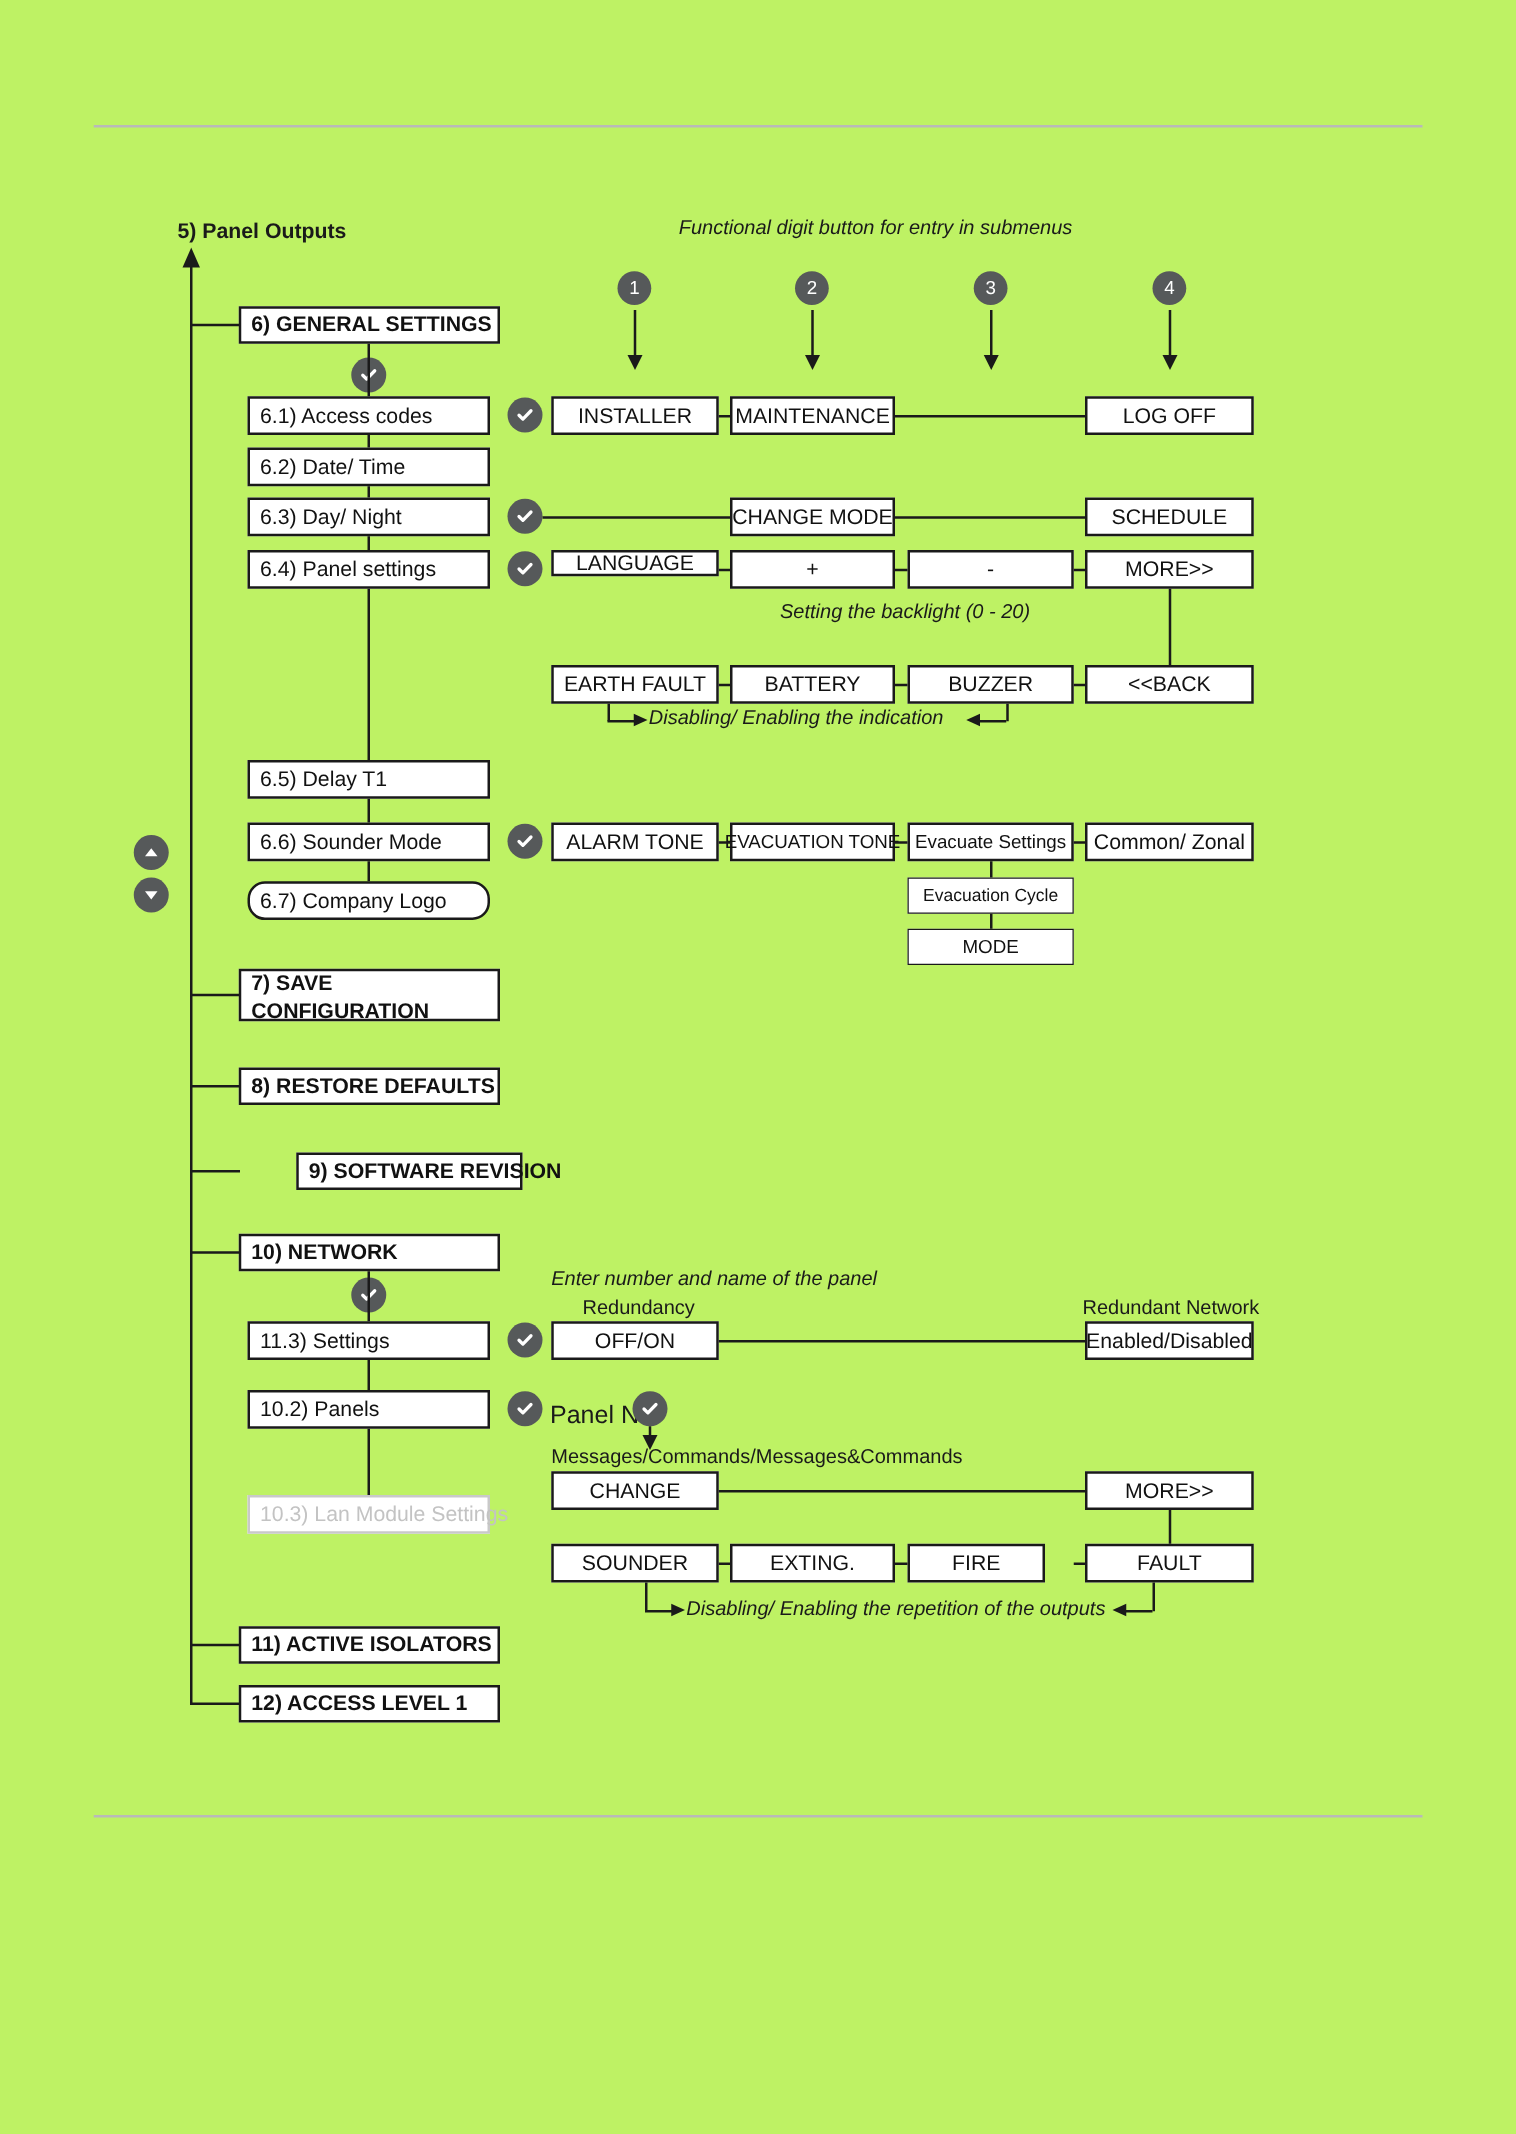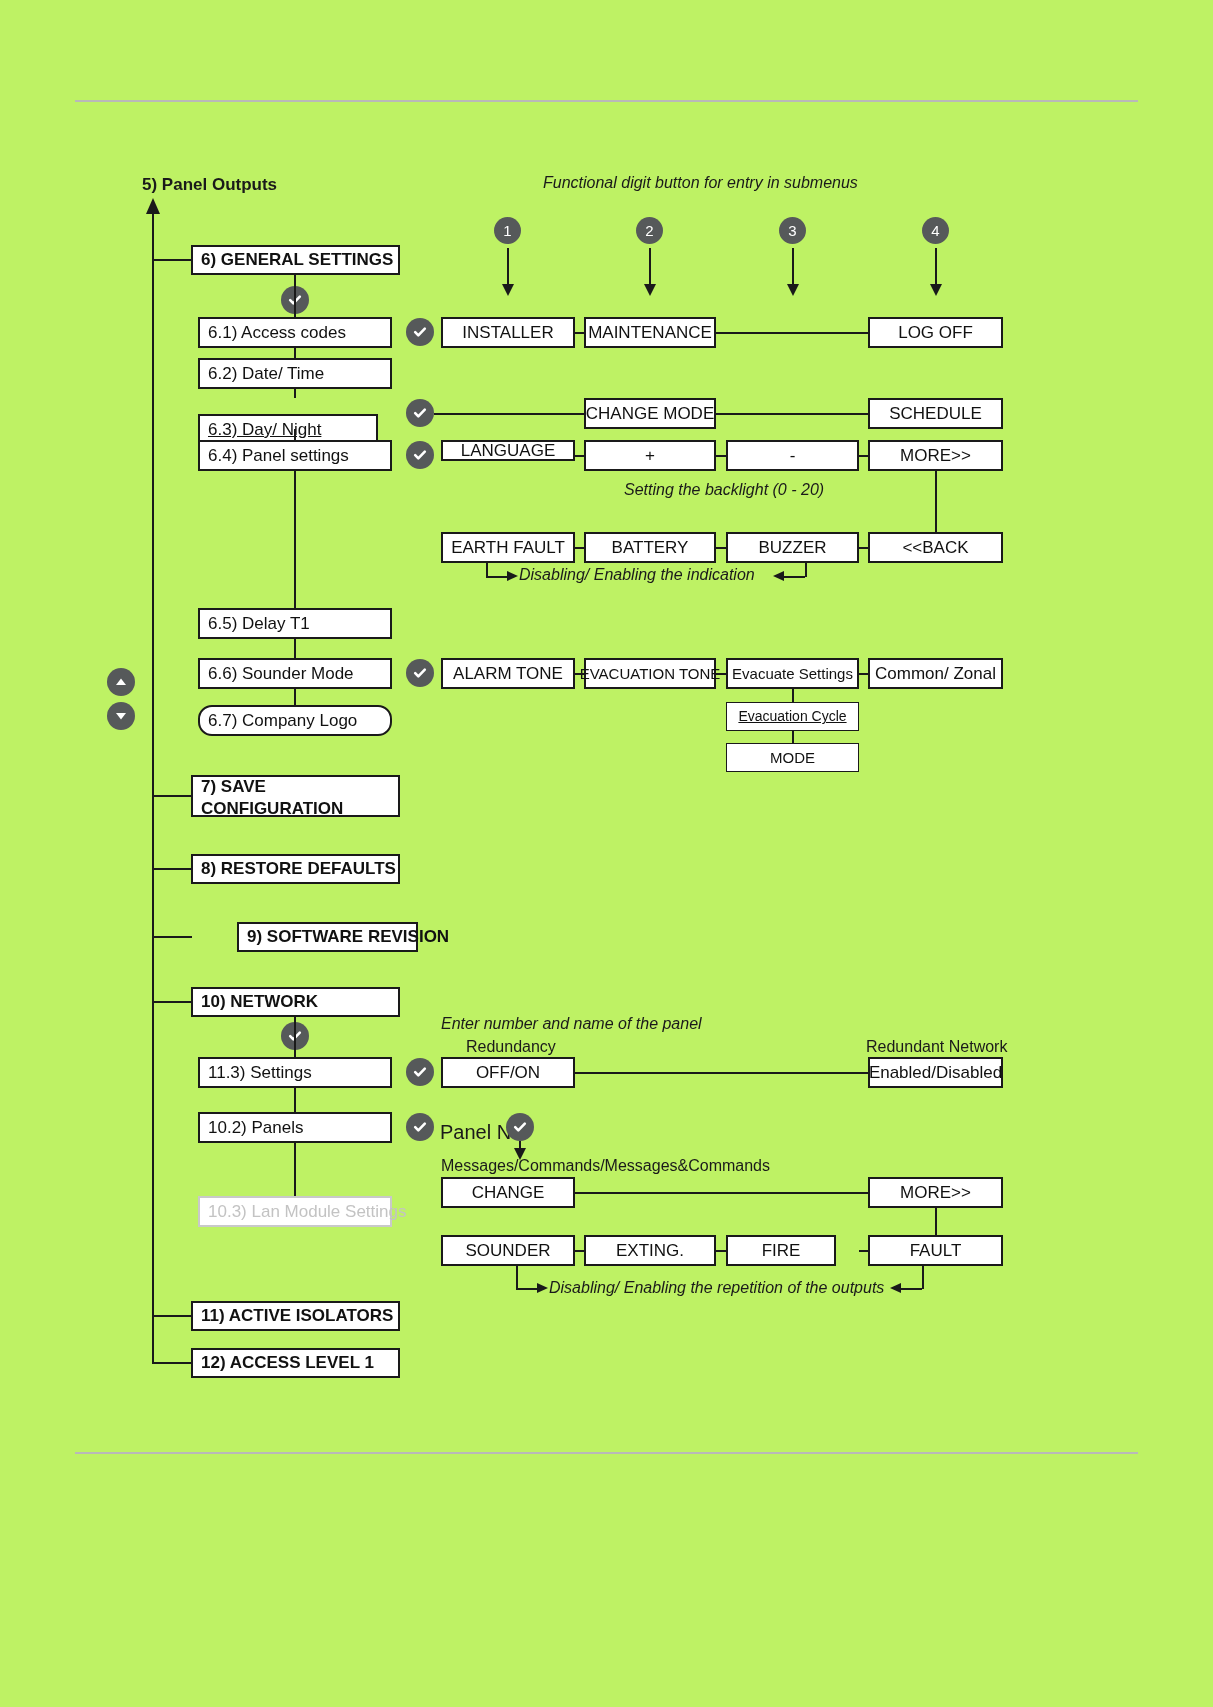--- a/index.html
+++ b/index.html
@@ -44,21 +44,21 @@
     white-space: nowrap;
   }
   .box.center { justify-content: center; padding: 0 4px; }
   .box.bold { font-weight: bold; }
   .box.thin { border-width: 1.5px; }
   .box.dim {
     border-color: #c9c9c9;
     color: #c3c3c3;
   }
   .box.small { font-size: 15px; }
-  .box.xsmall { font-size: 14px; text-decoration: underline; }
+  .box.xsmall { font-size: 14px; }
   .box.multiline { white-space: normal; line-height: 1.25; }
 
   
   .ln {
     position: absolute;
     background: #1a1a1a;
   }
   .ln.h { height: 2px; }
   .ln.v { width: 2px; }
   .ln.thin.h { height: 1.5px; }
@@ -130,21 +130,21 @@
   <div class="box bold" style="left:191px; top:922px; width:181px; height:30px;margin-left:46px;">9) SOFTWARE REVISION</div>
 
   <div class="box bold" style="left:191px; top:987px; width:209px; height:30px;">10) NETWORK</div>
 
   <div class="box bold" style="left:191px; top:1301px; width:209px; height:30px;">11) ACTIVE ISOLATORS</div>
 
   <div class="box bold" style="left:191px; top:1348px; width:209px; height:30px;">12) ACCESS LEVEL 1</div>
 
   <div class="box" style="left:198px; top:317px; width:194px; height:31px;">6.1) Access codes</div>
   <div class="box" style="left:198px; top:358px; width:194px; height:31px;">6.2) Date/ Time</div>
-  <div class="box" style="left:198px; top:414px; width:180px; height:31px;text-decoration:underline;">6.3) Day/ Night</div>
+  <div class="box" style="left:198px; top:398px; width:194px; height:31px;">6.3) Day/ Night</div>
   <div class="box" style="left:198px; top:440px; width:194px; height:31px;">6.4) Panel settings</div>
   <div class="box" style="left:198px; top:608px; width:194px; height:31px;">6.5) Delay T1</div>
   <div class="box" style="left:198px; top:658px; width:194px; height:31px;">6.6) Sounder Mode</div>
   <div class="box" style="left:198px; top:705px; width:194px; height:31px;border-radius:14px;">6.7) Company Logo</div>
 
   <div class="box" style="left:198px; top:1057px; width:194px; height:31px;">11.3) Settings</div>
   <div class="box" style="left:198px; top:1112px; width:194px; height:31px;">10.2) Panels</div>
   <div class="box dim" style="left:198px; top:1196px; width:194px; height:31px;">10.3) Lan Module Settings</div>
 
   <div class="box center" style="left:441px; top:317px; width:134px; height:31px;">INSTALLER</div>

